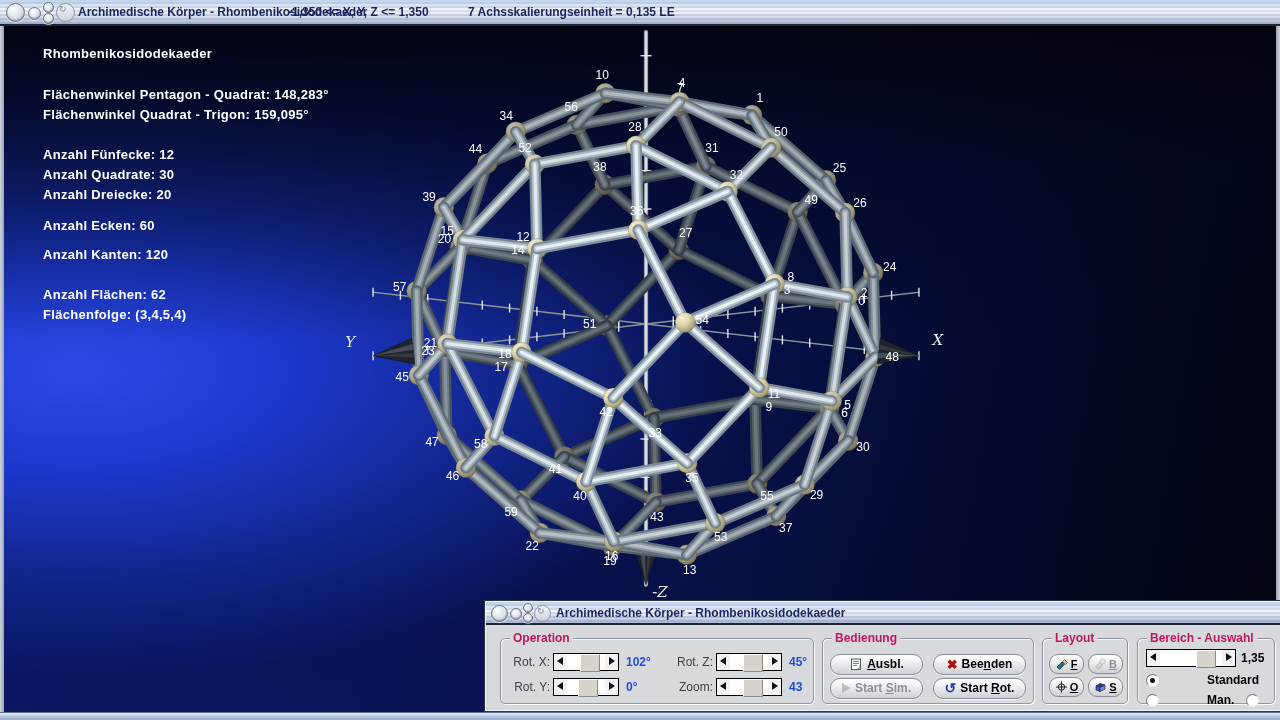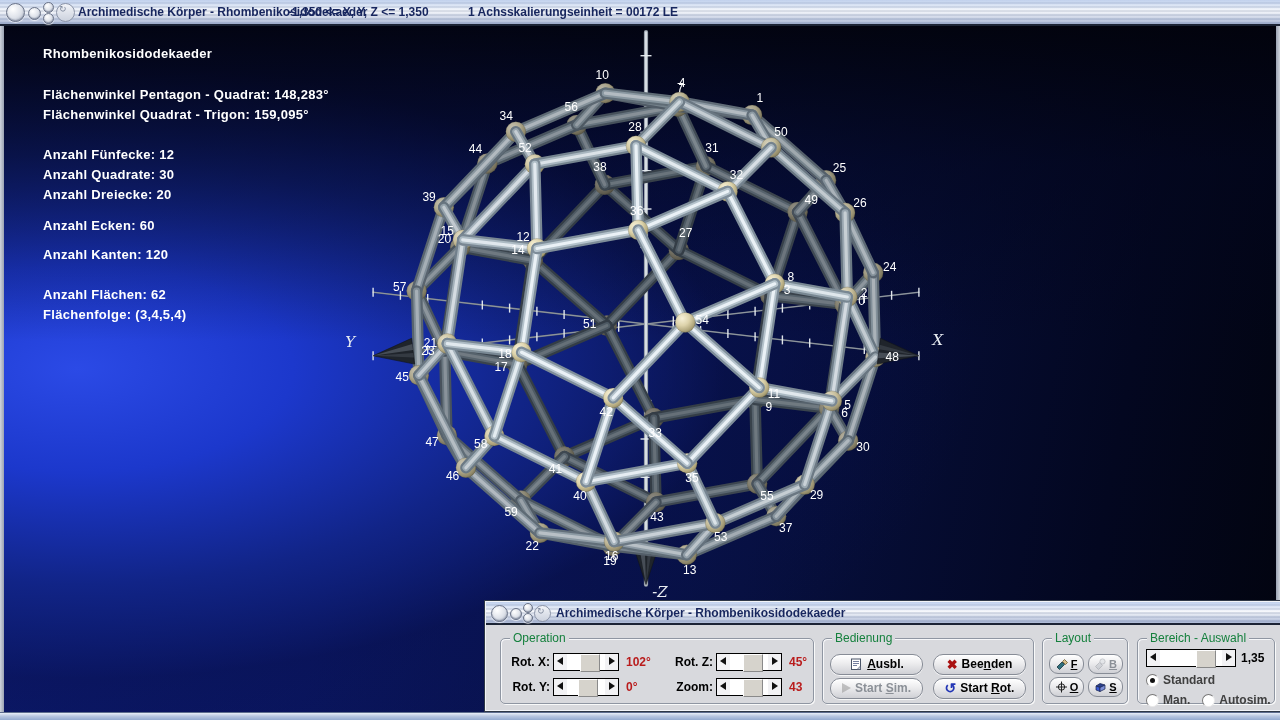--- a/index.html
+++ b/index.html
@@ -57,32 +57,32 @@
   }
   #ctrl-titlebar{
     position:absolute;left:1px;top:1px;right:1px;height:21px;
     border-bottom:2px solid #1b2334;
   }
   #ctrl-body{position:absolute;left:1px;top:24px;right:1px;bottom:1px;background:#d8d9dd;}
 
   .grp{position:absolute;top:13px;height:64px;border:1px solid #8f96a2;border-radius:5px;
        box-shadow:inset 1px 1px 0 #f6f7f9, 1px 1px 0 rgba(255,255,255,0.85);}
   .grp-label{position:absolute;top:-8px;left:9px;padding:0 3px;background:#d8d9dd;
-       color:#15803d;font-size:12px;font-weight:normal;white-space:nowrap;}
+       color:#be185d;font-size:12px;font-weight:bold;white-space:nowrap;}
 
   #grp-operation{left:14px;width:312px;}
   #grp-bedienung{left:336px;width:210px;}
   #grp-layout{left:556px;width:84px;}
   #grp-bereich{left:651px;width:136px;}
 
   .op-grid{position:absolute;left:5px;top:12px;display:grid;
     grid-template-columns:44px 66px 42px 46px 66px 34px;grid-auto-rows:22px;
     column-gap:3px;row-gap:3px;align-items:center;}
-  .sl-label{font-size:12px;font-weight:bold;color:#000000;text-align:right;white-space:nowrap;}
-  .sl-value{font-size:12px;font-weight:bold;color:#b91c1c;padding-left:4px;white-space:nowrap;}
+  .sl-label{font-size:12px;font-weight:normal;color:#404040;text-align:right;white-space:nowrap;}
+  .sl-value{font-size:12px;font-weight:bold;color:#1d4ed8;padding-left:4px;white-space:nowrap;}
 
   .slider{position:relative;height:16px;background:#fff;border:1px solid #000;display:flex;}
   .sl-arrow{width:13px;height:100%;position:relative;background:#f2f2f4;flex:0 0 auto;}
   .sl-arrow.left::before{content:"";position:absolute;left:3px;top:3px;
     border-top:4px solid transparent;border-bottom:4px solid transparent;border-right:6px solid #111;}
   .sl-arrow.right::before{content:"";position:absolute;right:3px;top:3px;
     border-top:4px solid transparent;border-bottom:4px solid transparent;border-left:6px solid #111;}
   .sl-track{position:relative;flex:1;}
   .sl-thumb{position:absolute;top:0;height:100%;width:18px;background:#d6d3cc;
     border-left:1px solid #fff;border-top:1px solid #fff;border-right:1px solid #8a8a8a;border-bottom:1px solid #8a8a8a;}
@@ -110,21 +110,21 @@
   .sbtn.disabled svg{opacity:0.45;}
 
   .ber-col{position:absolute;left:8px;top:10px;}
   .ber-row1{display:flex;align-items:center;gap:5px;}
   .ber-slider{width:88px;}
   .ber-value{font-size:12px;font-weight:bold;}
   .radio-row{display:flex;align-items:center;gap:4px;margin-top:6px;}
   .rdot{width:11px;height:11px;border-radius:50%;background:#fff;flex:0 0 auto;
     border:1px solid;border-color:#777 #e9e9e9 #e9e9e9 #777;position:relative;}
   .rdot.checked::after{content:"";position:absolute;left:3px;top:3px;width:5px;height:5px;border-radius:50%;background:#111;}
-  .radio-lbl{font-size:12px;font-weight:bold;color:#404040;white-space:nowrap;}
+  .radio-lbl{font-size:12px;font-weight:bold;color:#000000;white-space:nowrap;margin-left:44px;}
   .radio-pair{display:flex;align-items:center;gap:4px;}
 </style>
 </head>
 <body>
 
 <div id="bg"></div>
 
 <svg id="scene-svg" viewBox="0 0 1280 720">
     <defs>
       <radialGradient id="sph" cx="0.35" cy="0.3" r="0.8">
@@ -753,21 +753,21 @@
 <div id="main-titlebar" class="titlebar-base">
   <span class="wbtn" style="left:6px;top:3px;width:17px;height:17px"></span>
   <span class="wbtn" style="left:28px;top:7px;width:11px;height:11px"></span>
   <span class="wbtn" style="left:43px;top:2px;width:9px;height:9px"></span>
   <span class="wbtn" style="left:43px;top:13px;width:9px;height:9px"></span>
   <span class="pillring" style="left:56px;top:3px;width:17px;height:17px;border-radius:50%">
       <span class="spiral">↻</span>
     </span>
   <span class="ttl-text" style="left:78px">Archimedische Körper - Rhombenikosidodekaeder</span>
   <span class="ttl-text" style="left:288px">-1,350 &lt;= X, Y, Z &lt;= 1,350</span>
-  <span class="ttl-text" style="left:468px">1 Achsskalierungseinheit = 00172 LE</span>
+  <span class="ttl-text" style="left:468px">7 Achsskalierungseinheit = 0,135 LE</span>
 </div>
 
 <div id="border-left" class="win-border"></div>
 <div id="border-right" class="win-border"></div>
 <div id="border-bottom" style="position:absolute;"></div>
 
 <div id="ctrl-window">
   <div id="ctrl-titlebar" class="titlebar-base">
     <span class="wbtn" style="left:5px;top:3px;width:15px;height:15px"></span>
     <span class="wbtn" style="left:24px;top:6px;width:10px;height:10px"></span>

